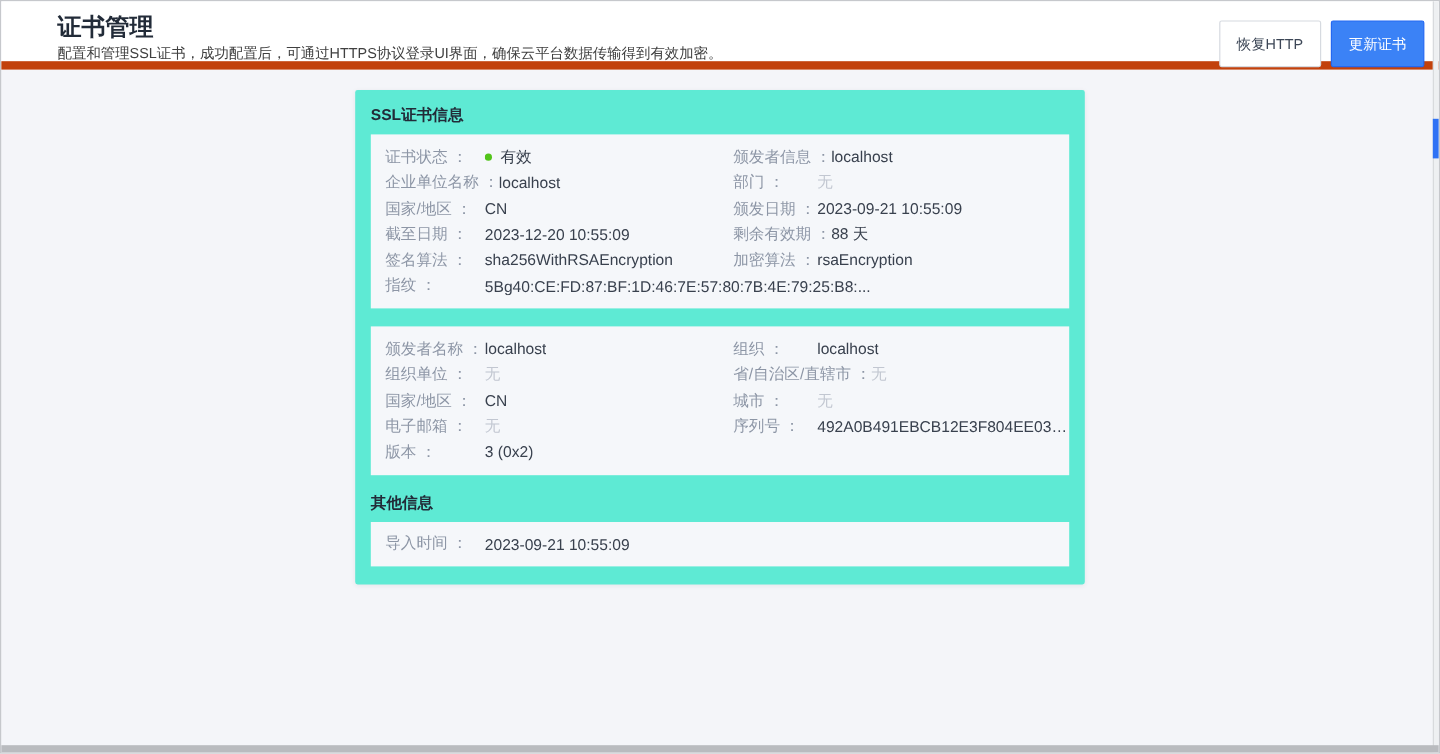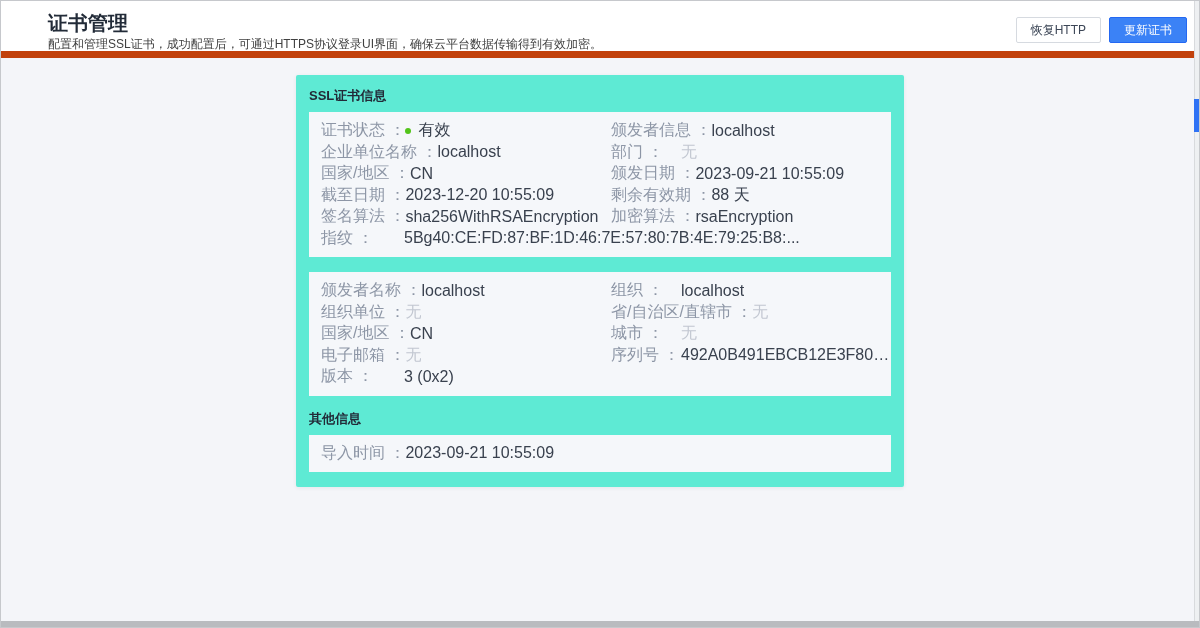--- a/index.html
+++ b/index.html
@@ -16,40 +16,40 @@
   
   .page-header {
     height:57px; background:#fff; border-bottom:7px solid #c2410c;
     display:flex; justify-content:space-between; align-items:flex-start;
     padding:10px 12px 0 47px;
   }
   .page-title { margin:0; font-size:20px; font-weight:700; color:#222b38; line-height:24px; }
   .page-subtitle { margin:2px 0 0; font-size:12px; color:#404040; line-height:14px; }
   .header-actions { display:flex; gap:8px; margin-top:6px; }
   .btn {
-    height:26px; padding:0 14px; font-size:12px; line-height:24px;
+    height:39px; padding:0 14px; font-size:12px; line-height:24px;
     border-radius:2px; cursor:pointer; font-family:inherit; white-space:nowrap;
   }
   .btn-default { background:#fff; border:1px solid #d6dae0; color:#3c4656; }
   .btn-primary { background:#3b82f6; border:1px solid #2468f2; color:#fff; }
   
   .content { width:100%; }
   .card {
     width:608px; margin:17px auto 0; background:#5eead4; border-radius:2px;
     box-shadow:0 1px 4px rgba(31,41,55,0.07);
     padding:13px 13px 15px;
   }
   .info-section + .info-section { margin-top:15px; }
   .section-title {
     margin:0 0 8px; font-size:13px; font-weight:700; color:#222b38; line-height:16px;
   }
   .panel { background:#f5f7fa; padding:8px 0; }
   .row {
     display:flex; align-items:center;
-    height:21.5px; padding-left:12px; font-size:16px;justify-content:flex-end;
+    height:21.5px; padding-left:12px; font-size:13px;justify-content:flex-end;
   }
   .field { display:flex; align-items:center; min-width:0; }
   .col-a { flex:0 0 290px; }
   .col-b { flex:1 1 auto; }
   .col-full { flex:1 1 auto; }
   .field-label { color:#8d96a6; flex:0 0 auto; }
   .col-a .field-label, .col-full .field-label { min-width:83px; }
   .col-b .field-label { min-width:70px; }
   .field-value { color:#39414e; white-space:nowrap; overflow:hidden; text-overflow:ellipsis; }
   .field-value.muted { color:#c2c7d1; }

